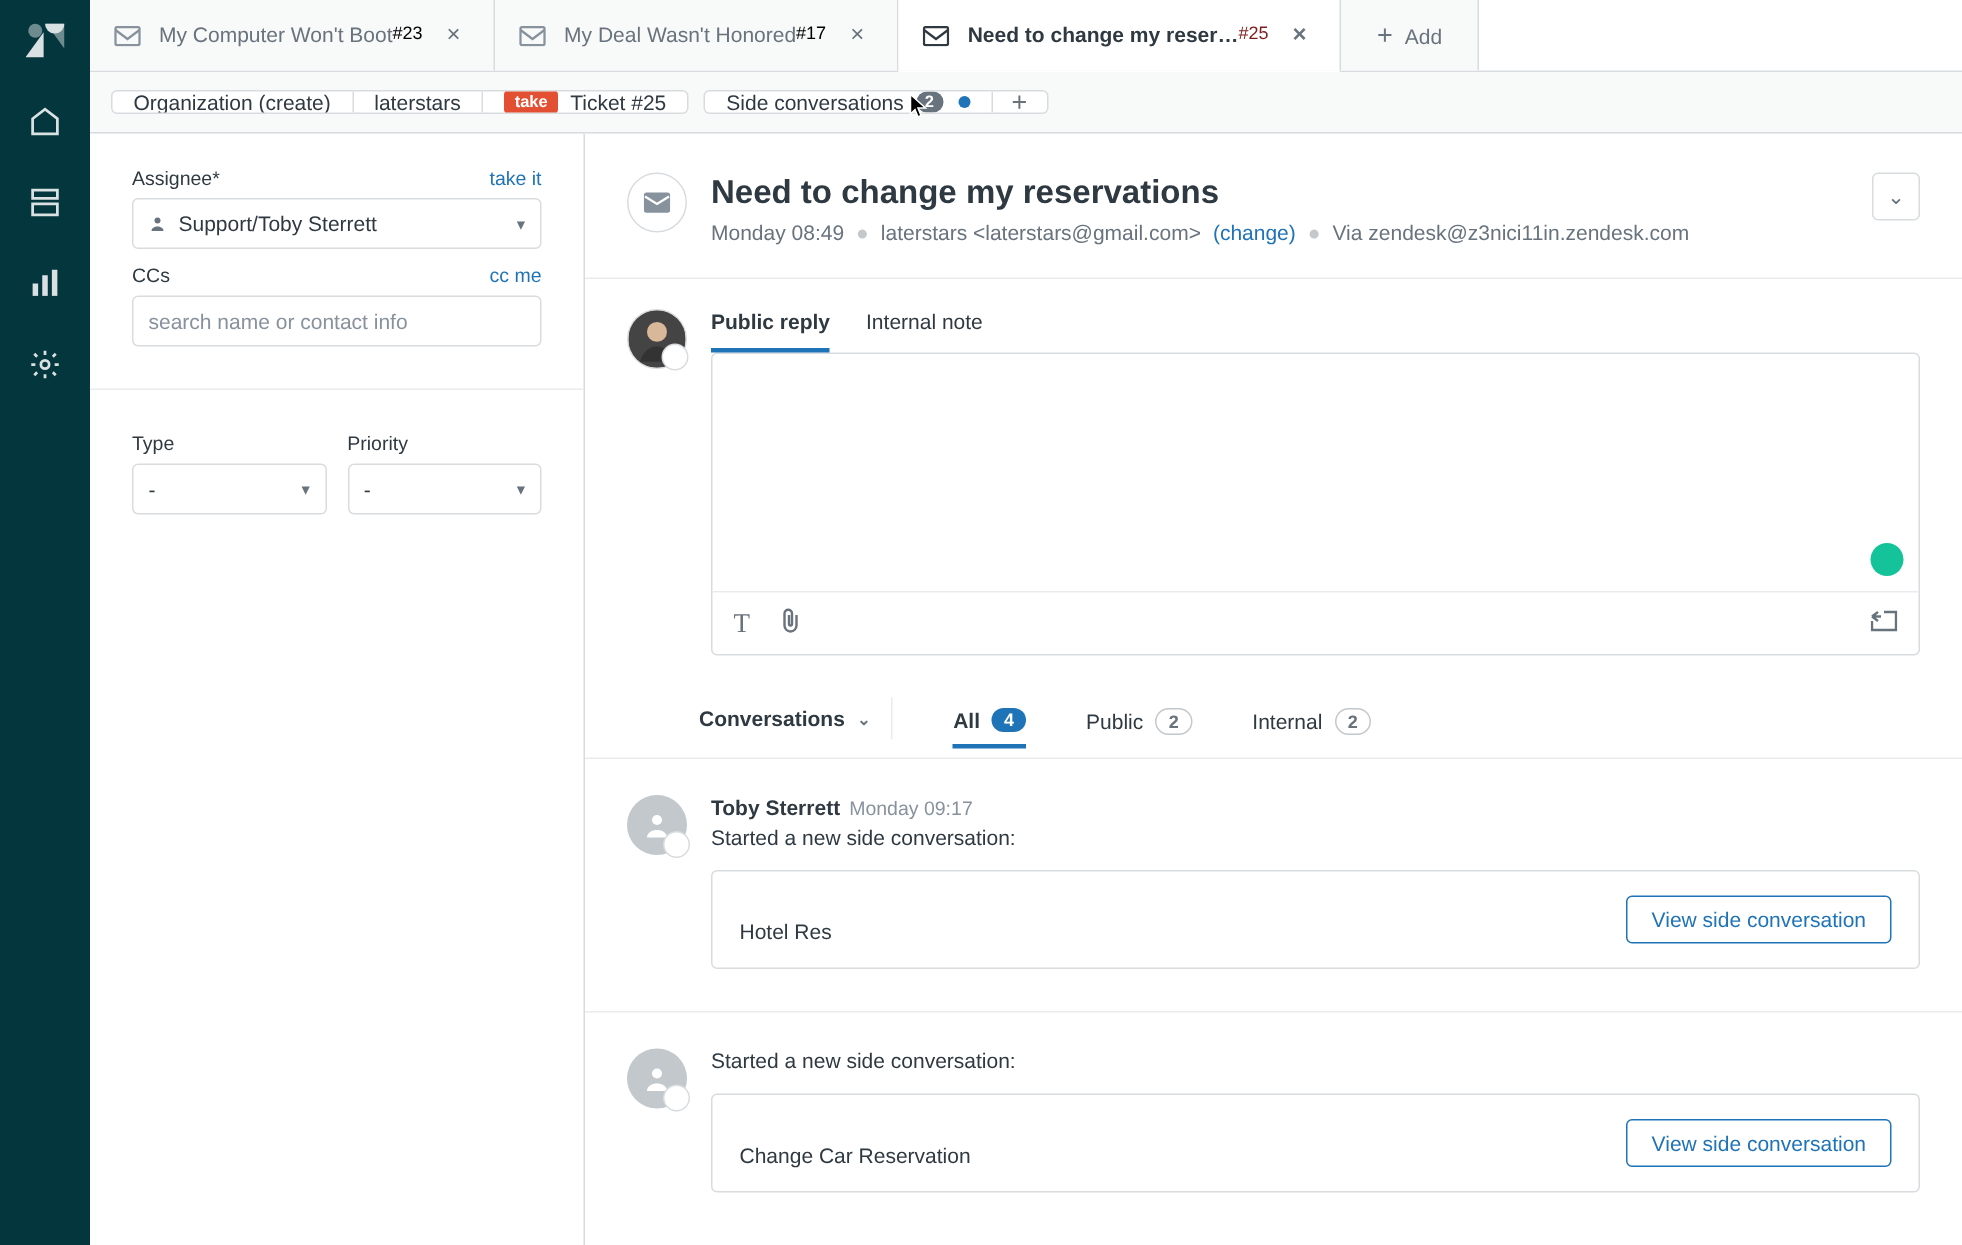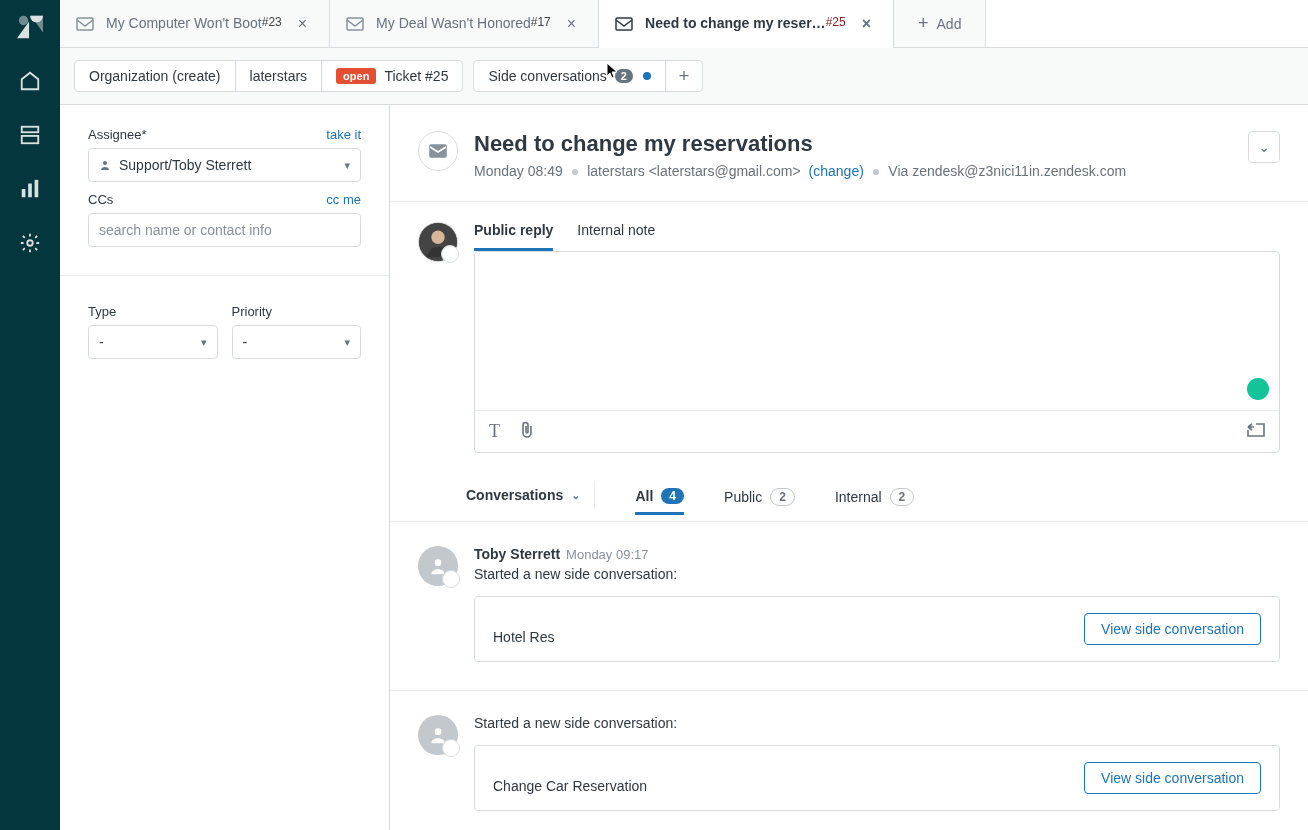--- a/index.html
+++ b/index.html
@@ -15,27 +15,27 @@
 
 .tabs { height: 48px; background: #fff; display: flex; border-bottom: 1px solid #d8dcde; }
 .tab { display: flex; align-items: center; gap: 12px; padding: 0 18px 0 16px; border-right: 1px solid #d8dcde; position: relative; min-width: 250px; cursor: pointer; }
 .tab.active { background: #fff; }
 .tab:not(.active) { background: #f8f9f9; color: #68737d; }
 .tab.active { color: #2f3941; font-weight: 600; }
 .tab.active::after { content:""; position:absolute; left:0; right:0; bottom:-1px; height:1px; background:#fff; }
 .tab-ico { width: 18px; height: 14px; display:flex; align-items:center; justify-content:center; }
 .tab-body { flex:1; display:flex; flex-direction:row; line-height:1.25; overflow:hidden; }
 .tab-title { white-space: nowrap; overflow: hidden; text-overflow: ellipsis; }
-.tab-sub { font-size: 12px; color: #404040; font-weight:400; }
+.tab-sub { font-size: 12px; color: #000000; font-weight:400; }
 .tab.active .tab-sub { color:#7f1d1d; }
 .tab-close { color:#68737d; font-size: 16px; line-height:1; padding: 4px; }
 .tab-add { min-width: auto; padding: 0 24px; font-weight: 400; color:#68737d; gap:8px; }
 
 .sub-tabs { display:flex; gap:10px; padding: 12px 14px; border-bottom:1px solid #d8dcde; background:#f8f9f9; align-items:center; }
-.pill-group { display:flex; border:1px solid #d8dcde; border-radius:4px; background:#fff; overflow:hidden; height:32px; }
+.pill-group { display:flex; border:1px solid #d8dcde; border-radius:4px; background:#fff; overflow:hidden; height:16px; }
 .pill { padding: 0 14px; display:flex; align-items:center; gap:8px; border-right:1px solid #d8dcde; cursor:pointer; color:#2f3941; height:100%; }
 .pill:last-child { border-right:none; }
 .badge-open { background:#e34f32; color:#fff; font-size:11px; font-weight:700; padding:2px 7px; border-radius:3px; }
 .side-count { background:#68737d; color:#fff; font-size:11px; border-radius:8px; padding:1px 6px; font-weight:600; }
 .side-dot { width:8px; height:8px; border-radius:50%; background:#1f73b7; display:inline-block; margin-left:2px; }
 .pill-plus { width: 36px; justify-content:center; color:#68737d; font-size:18px; }
 
 .content { flex:1; display:flex; overflow:hidden; }
 
 .sidebar { width: 330px; border-right:1px solid #d8dcde; padding: 22px 28px 0 28px; display:flex; flex-direction:column; gap:10px; }
@@ -186,21 +186,21 @@
 
     <div class="sub-tabs" style="position:relative;">
       <div class="pill-group">
         <div class="pill">
             <span>Organization (create)</span>
           </div>
         <div class="pill">
             <span>laterstars</span>
           </div>
         <div class="pill">
-          <span class="badge-open">open</span>
+          <span class="badge-open">take</span>
           <span>Ticket #25</span>
         </div>
       </div>
       <div class="pill-group">
         <div class="pill">
           <span>Side conversations</span>
           <span class="side-count">2</span>
           <span class="side-dot"></span>
         </div>
         <div class="pill pill-plus">

